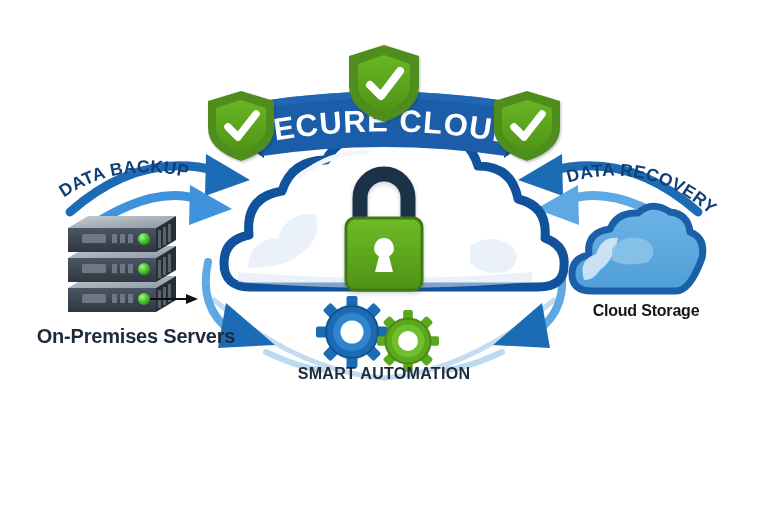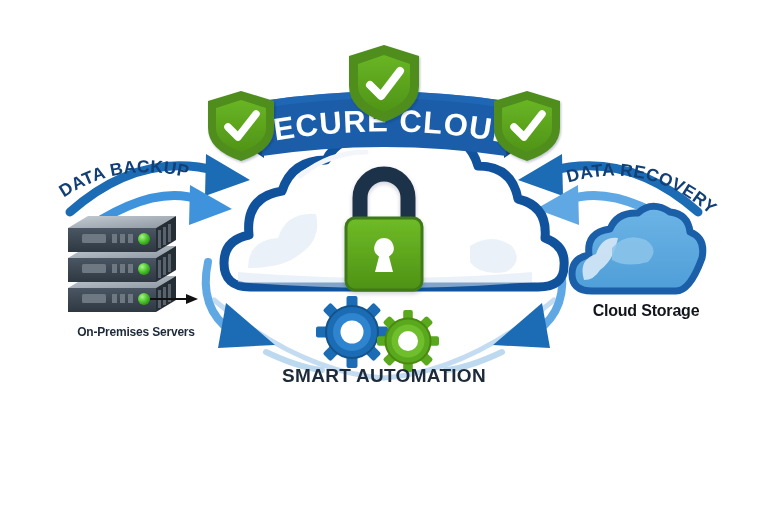--- a/index.html
+++ b/index.html
@@ -25,35 +25,35 @@
   .txt {
     position: absolute;
     white-space: nowrap;
     font-family: "Liberation Sans", sans-serif;
     font-weight: bold;
     letter-spacing: 0.2px;
   }
   #label-servers {
     left: 0; top: 325px; width: 272px;
     text-align: center;
-    font-size: 12px;
+    font-size: 20px;
     color: #1d2a3a;
     letter-spacing: -0.2px;
   }
   #label-cloud-storage {
     left: 510px; top: 302px; width: 272px;
     text-align: center;
     font-size: 16px;
     color: #12161c;
     letter-spacing: -0.2px;
   }
   #label-automation {
     left: 268px; top: 365px; width: 232px;
     text-align: center;
-    font-size: 19px;
+    font-size: 16px;
     color: #1d2a3a;
     letter-spacing: 0.3px;
   }
 </style>
 </head>
 <body>
 
 <div id="canvas">
 
   <svg id="art" viewBox="0 0 768 512" xmlns="http://www.w3.org/2000/svg">

